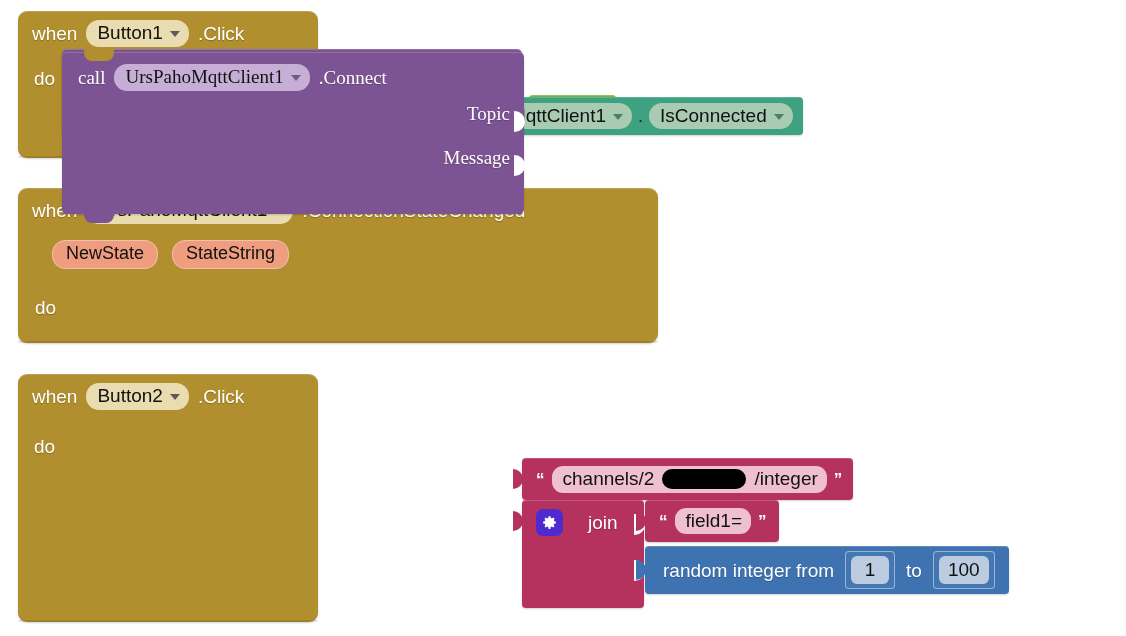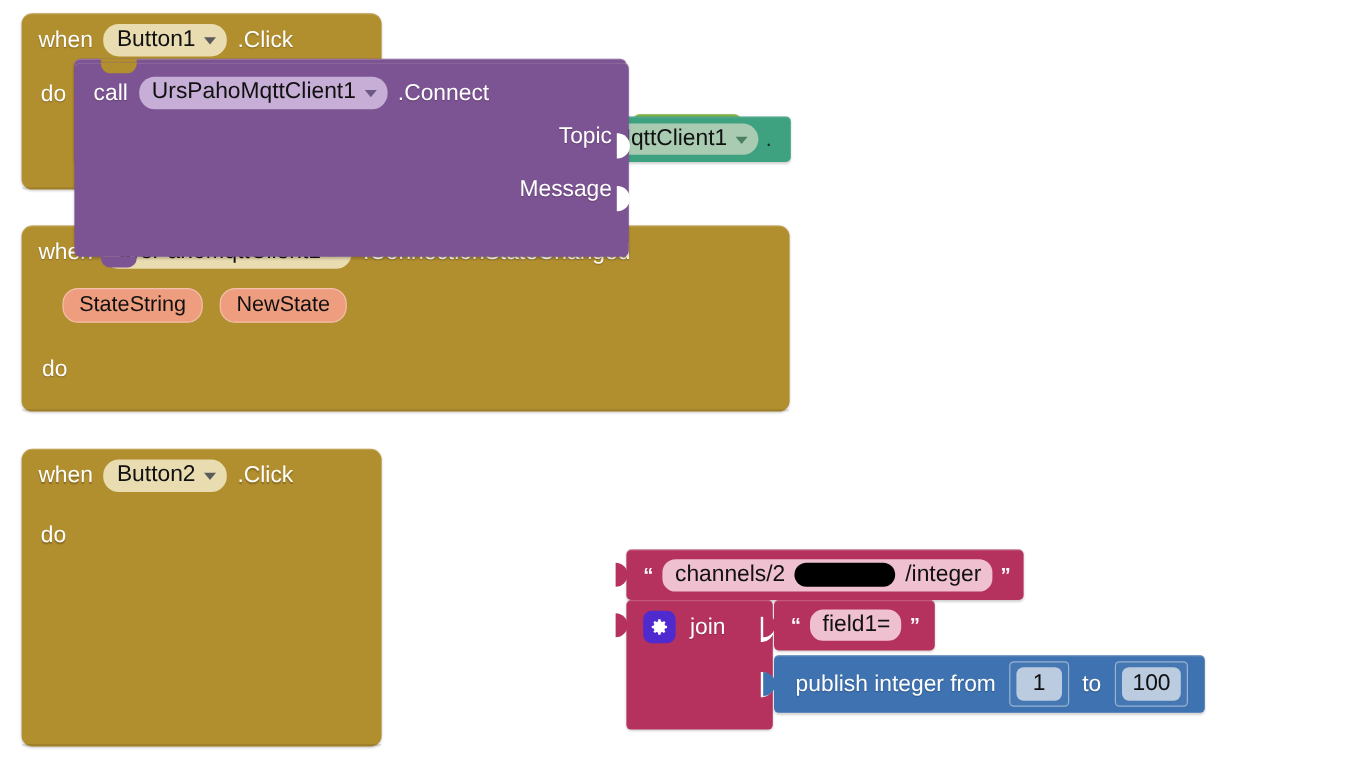--- a/index.html
+++ b/index.html
@@ -78,21 +78,21 @@
     border: 1px solid #f4c0ab;
     border-radius: 13px;
     padding: 3px 13px 4px 13px;
     font-size: 18px;
     color: #101010;
     line-height: 1.1;
     white-space: nowrap;
   }
 
   
-  .call   { background: #7D5493; }
+  .call   { background: #7D5493; font-family: Liberation Serif, serif; }
   .setter { background: #21694C; }
   .getter { background: #3EA180; }
   .logic  { background: #7FB141; }
   .txt    { background: #B5325E; }
   .mathb  { background: #3E72B0; }
 
   .shadowed { box-shadow: inset 0 1px 0 rgba(255,255,255,.18), 0 1px 2px rgba(0,0,0,.18); }
 
   
   .plug {
@@ -199,21 +199,21 @@
              background:#7D5493; border-radius:0 0 8px 8px; }
   #b3-callrow  { position:absolute; left:16px; top:12px; }
   #b3-topicrow { position:absolute; right:14px; top:52px;align-items:center; }
   #b3-msgrow   { position:absolute; right:14px; top:96px;justify-content:center; }
 
   #b3-topic { position:absolute; left:522px; top:458px; height:42px;
               border-radius:4px; display:flex; align-items:center; gap:7px;
               padding:0 11px 0 14px; }
   #b3-join  { position:absolute; left:522px; top:500px; width:122px; height:108px;
               border-radius:4px; }
-  #b3-joinrow { position:absolute; left:14px; top:9px; display:flex; align-items:center; gap:12px; }
+  #b3-joinrow { position:absolute; left:14px; top:9px; display:flex; align-items:center; gap:25px; }
   #b3-field1 { position:absolute; left:645px; top:500px; height:42px;
                border-radius:4px; display:flex; align-items:center; gap:7px;
                padding:0 12px 0 14px; }
   #b3-rand   { position:absolute; left:645px; top:546px; height:48px;
                border-radius:4px; display:flex; align-items:center; gap:11px;
                padding:0 14px 0 18px; }
 </style>
 </head>
 <body>
 
@@ -260,22 +260,22 @@
   <div class="blk evt shadowed" id="block2">
     <div class="row" id="b2-when">
       <span class="kw">when</span>
       <span class="pill gold" style="margin:0 9px;">
         <span class="cap">UrsPahoMqttClient1</span>
         <span class="caret"></span>
       </span>
       <span class="kw">.ConnectionStateChanged</span>
     </div>
     <div class="row" id="b2-params" style="gap:14px;">
+      <span class="param">NewState</span>
       <span class="param">StateString</span>
-      <span class="param">NewState</span>
     </div>
     <span class="kw" id="b2-do">do</span>
   </div>
 
   <div class="blk setter shadowed" id="b2-set">
     <div class="notchtop"></div>
     <div class="notchbot"></div>
     <div class="row" id="b2-setrow">
       <span class="kw sm">set</span>
       <span class="pill green" style="margin:0 7px;">
@@ -293,20 +293,24 @@
   </div>
 
   <div class="blk getter shadowed" id="b2-getter">
     <div class="plug getter"></div>
     <div class="row" style="height:100%;">
       <span class="pill green">
         <span class="cap">UrsPahoMqttClient1</span>
         <span class="caret"></span>
       </span>
       <span class="kw sm" style="margin:0 6px; color:#0d2b20; text-shadow:none;">.</span>
+      <span class="pill green">
+        <span class="cap">IsConnected</span>
+        <span class="caret"></span>
+      </span>
     </div>
   </div>
 
   <div class="blk evt shadowed" id="block3">
     <div class="row" id="b3-when">
       <span class="kw">when</span>
       <span class="pill gold" style="margin:0 9px;">
         <span class="cap">Button2</span>
         <span class="caret"></span>
       </span>
@@ -364,21 +368,21 @@
 
   <div class="blk txt shadowed" id="b3-field1">
     <div class="plug txt"></div>
     <span class="quote">“</span>
     <span class="pill text">field1=</span>
     <span class="quote">”</span>
   </div>
 
   <div class="blk mathb shadowed" id="b3-rand">
     <div class="plug mathb" style="top:14px;"></div>
-    <span class="kw">publish integer from</span>
+    <span class="kw">random integer from</span>
     <span class="numsock">
       <span class="numfield">1</span>
     </span>
     <span class="kw">to</span>
     <span class="numsock">
       <span class="numfield">100</span>
     </span>
   </div>
 
 </div>

